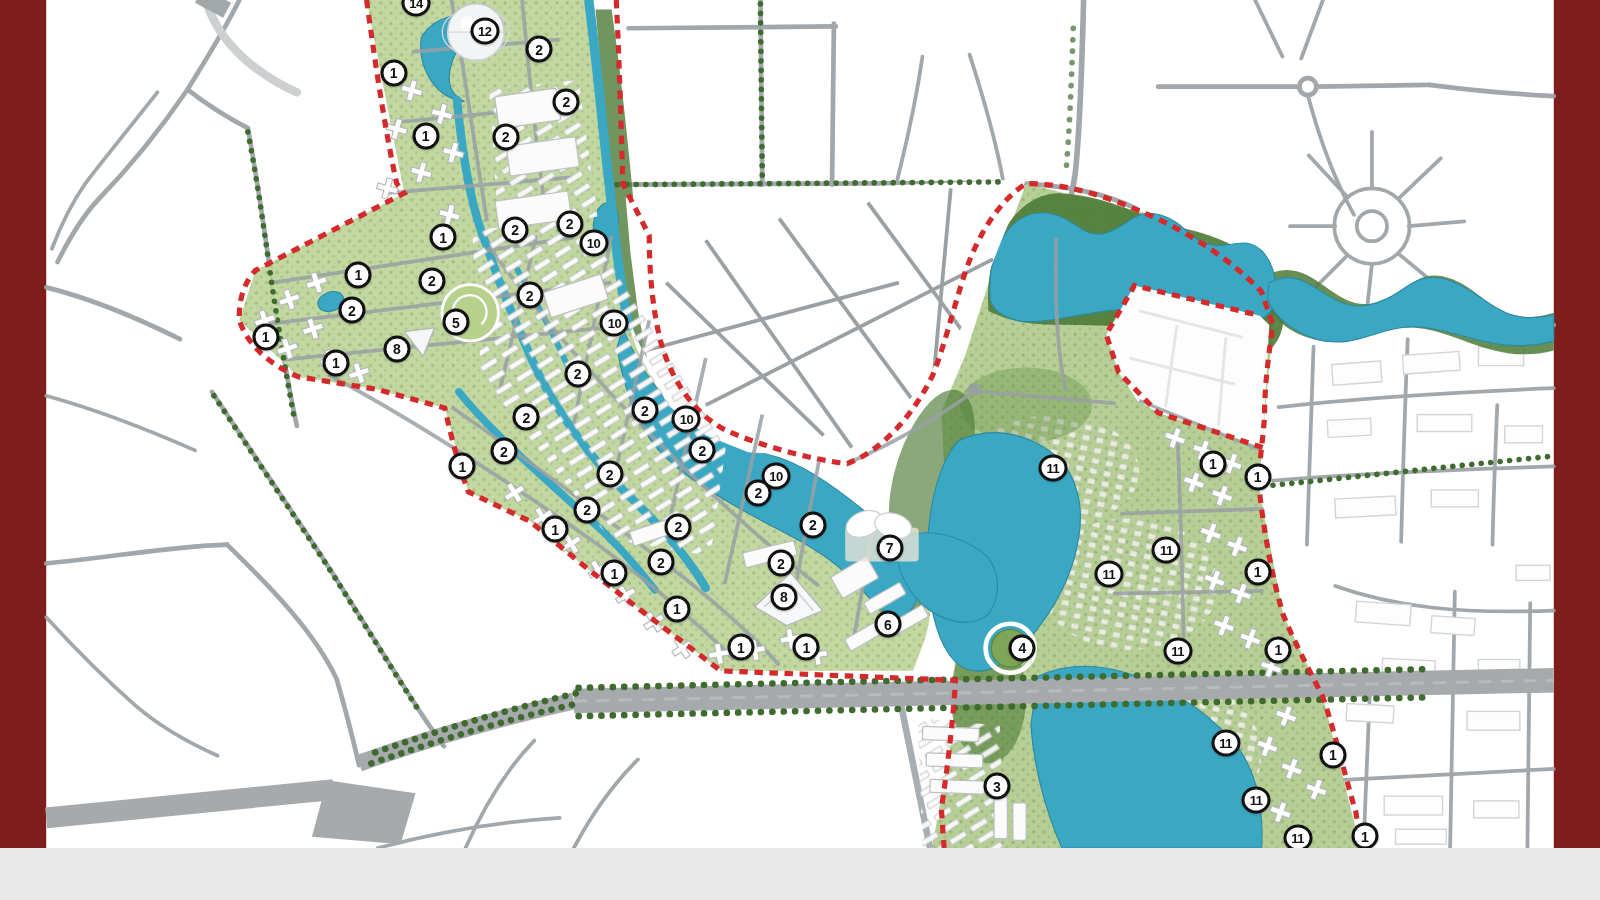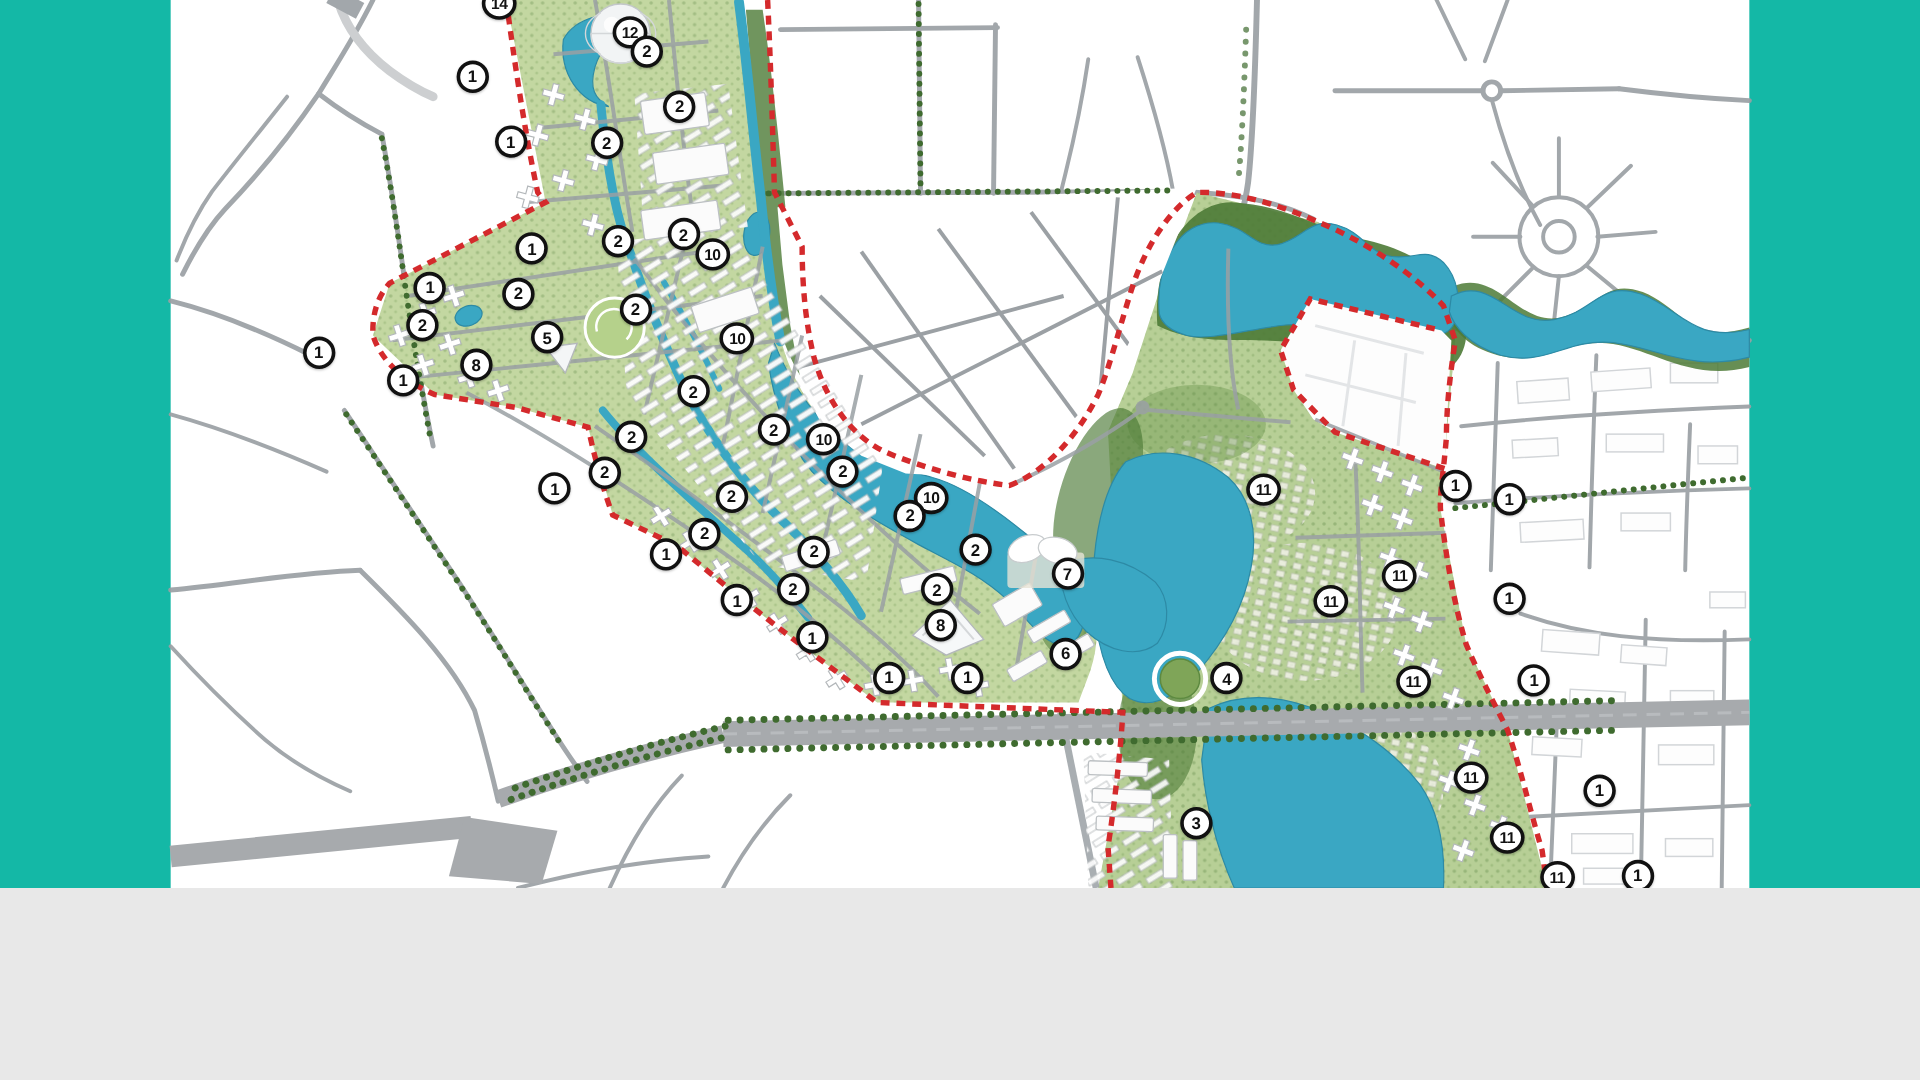--- a/index.html
+++ b/index.html
@@ -3,21 +3,21 @@
 <meta charset="utf-8">
 <style>
   :root{
     --water:#3aa7c3; --water-edge:#2d8aa5; --green:#c3d7a1; --green-ne:#b7cf96;
     --forest:#4c7a36; --tree:#3f6b2f; --park:#b5d18b;
     --road:#9ba0a4; --road-light:#aeb2b6; --hwy:#a7aaad;
     --bld-stroke:#bcc0c3; --ctx-bld:#d2d5d8; --red:#d42a2c; --ink:#111;
   }
   *{margin:0;padding:0;box-sizing:border-box}
   body{background:#e8e8e8;font-family:"Liberation Sans",sans-serif}
-  .stage{position:relative;width:1600px;height:740px;overflow:hidden;background:#14b8a6}
+  .stage{position:relative;width:1600px;height:848px;overflow:hidden;background:#7f1d1d}
   .stage svg{position:absolute;inset:0;width:100%;height:100%}
   #markers{position:absolute;inset:0;z-index:5}
   .badge{position:absolute;transform:translate(-50%,-50%);min-width:27px;height:27px;
     padding:0 3px;border-radius:50%;background:#fff;border:3px solid var(--ink);
     display:flex;align-items:center;justify-content:center;
     font:700 14px "Liberation Sans",sans-serif;color:var(--ink);line-height:1;
     box-shadow:0 1px 2px rgba(0,0,0,.25)}
   .badge.wide{min-width:29px;font-size:13px;letter-spacing:-.5px}
 </style>
 </head>
@@ -359,21 +359,21 @@
              C1297,378 1293,410 1293,443 C1290,480 1286,500 1287,517
              C1292,560 1300,610 1313,653 C1325,682 1340,710 1355,740
              C1368,778 1380,830 1390,862 L1395,900"></path>
 
     <path d="M1291,475 L1180,438 L1138,395 L1125,355 L1155,303 L1288,335"></path>
   </g>
 </svg>
 
 <div id="markers">
       <div class="badge wide" style="left: 26%; top: 0.4%;">14</div>
-      <div class="badge wide" style="left: 30.3%; top: 3.7%; margin-left: 40px;">12</div>
+      <div class="badge wide" style="left: 30.3%; top: 3.7%;">12</div>
       <div class="badge" style="left: 33.7%; top: 5.8%;">2</div>
       <div class="badge" style="left: 24.6%; top: 8.6%;">1</div>
       <div class="badge" style="left: 35.4%; top: 12%;">2</div>
       <div class="badge" style="left: 26.6%; top: 16%;">1</div>
       <div class="badge" style="left: 31.6%; top: 16.1%;">2</div>
       <div class="badge" style="left: 27.7%; top: 28%;">1</div>
       <div class="badge" style="left: 32.2%; top: 27.1%;">2</div>
       <div class="badge" style="left: 35.6%; top: 26.4%;">2</div>
       <div class="badge wide" style="left: 37.1%; top: 28.6%;">10</div>
       <div class="badge" style="left: 22.4%; top: 32.4%;">1</div>

